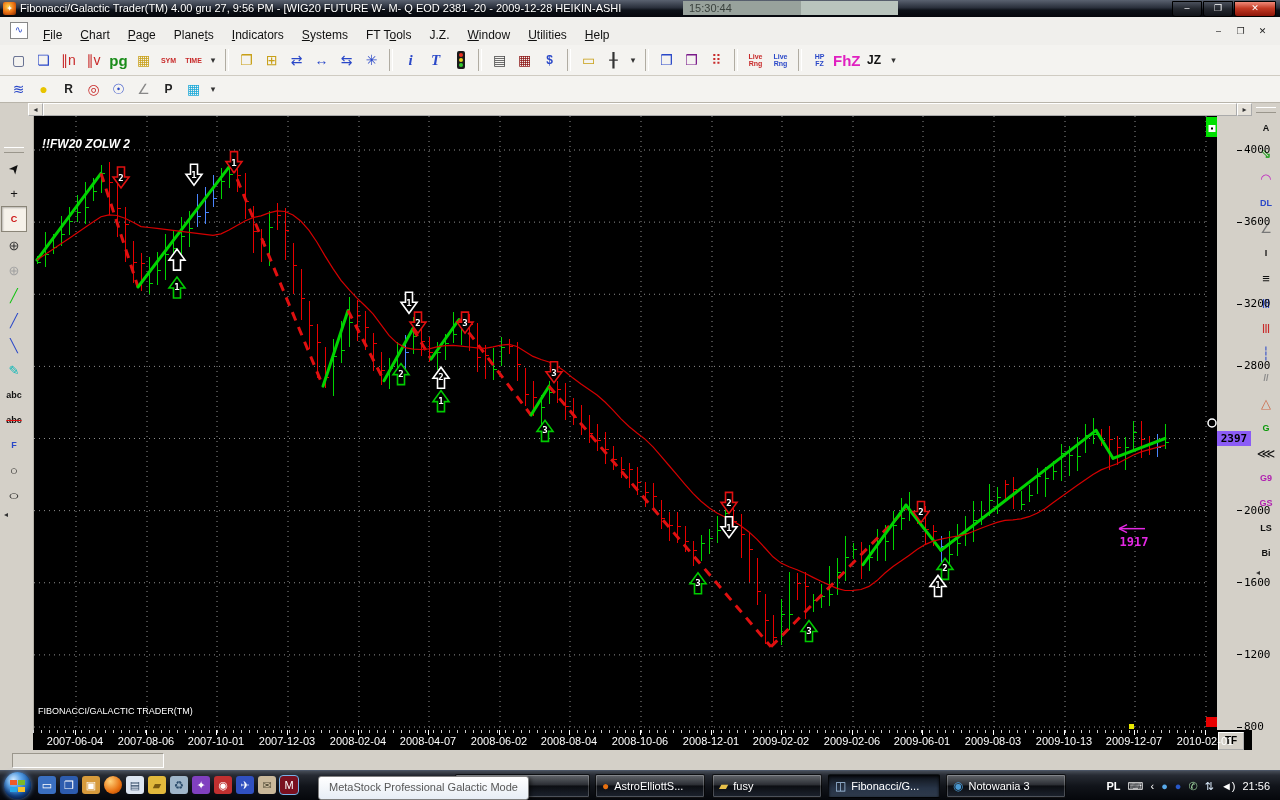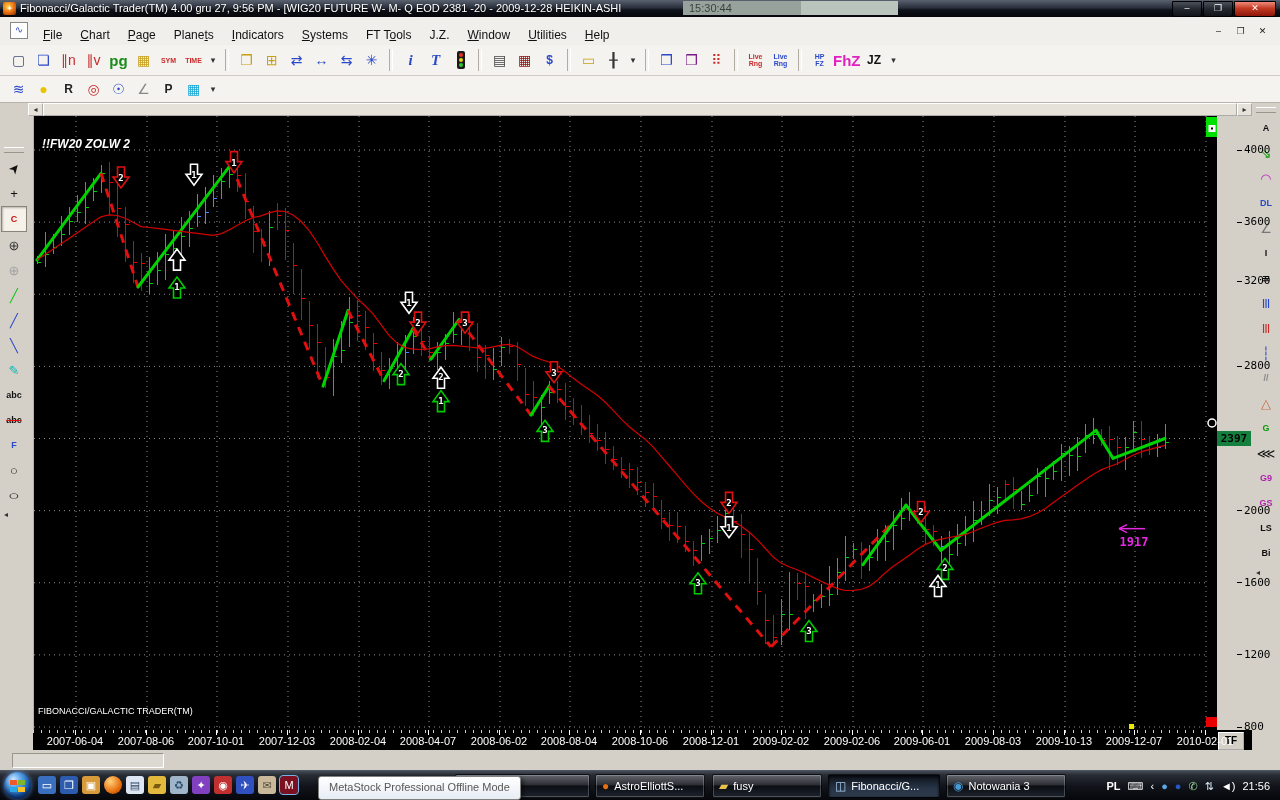--- a/index.html
+++ b/index.html
@@ -47,21 +47,21 @@
   .vbtn.strike{text-decoration:line-through;text-decoration-color:#e01010;}
   
   .hscroll{position:absolute;left:28px;top:103px;width:1224px;height:13px;background:#cfcbc2;display:flex;}
   .sbtn{width:15px;height:13px;background:#e6e2da;border:1px outset #fff;font-size:8px;line-height:11px;text-align:center;color:#333;box-sizing:border-box;}
   .sthumb{flex:1;background:#e6e2da;border:1px outset #fff;box-sizing:border-box;}
   .chartbox{position:absolute;left:33px;top:116px;width:1184px;height:614px;background:#000;border-left:1px solid #b5b1a8;}
   .chartbox svg{display:block;}
   .gutter{position:absolute;left:1217px;top:116px;width:35px;height:620px;background:#d4d0c8;font-family:"DejaVu Sans Mono",monospace;}
   .plabel{position:absolute;left:0;font-size:11px;color:#000;white-space:nowrap;padding-left:20px;}
   .plabel:before{content:"";display:inline-block;width:5px;height:1px;background:#000;vertical-align:middle;margin-right:2px;}
-  .pricetag{position:absolute;left:0;width:34px;height:15px;background:#15803d;color:#000;font:bold 11px "DejaVu Sans Mono",monospace;text-align:center;line-height:15px;}
+  .pricetag{position:absolute;left:0;width:34px;height:15px;background:#8b5cf6;color:#000;font:bold 11px "DejaVu Sans Mono",monospace;text-align:center;line-height:15px;}
   .dateaxis{position:absolute;left:33px;top:730px;width:1219px;height:20px;background:#000;}
   .dateaxis .mticks{position:absolute;left:0;top:0;width:1172px;height:3px;background:repeating-linear-gradient(90deg,#cfcfcf 0 1px,transparent 1px 8px);}
   .dtick{position:absolute;top:0;width:1px;height:5px;background:#fff;}
   .dlabel{position:absolute;top:5px;width:80px;margin-left:-40px;text-align:center;font-size:11px;color:#fff;font-family:"Liberation Sans",sans-serif;}
   .tfbtn{position:absolute;right:8px;top:2px;width:24px;height:16px;background:#d4d0c8;border:1px outset #fff;font:bold 10px "Liberation Sans",sans-serif;text-align:center;line-height:15px;color:#000;}
   .statusstrip{position:absolute;left:0;top:750px;width:1280px;height:20px;background:#d4d0c8;}
   .statusinset{position:absolute;left:12px;top:3px;width:150px;height:13px;background:#dcd9d2;border:1px solid #9a968c;border-bottom-color:#fff;border-right-color:#fff;}
   
   .taskbar{position:absolute;left:0;top:770px;width:1280px;height:30px;background:linear-gradient(180deg,#454b55 0%,#272b33 14%,#11141a 50%,#04060a 100%);border-top:1px solid rgba(160,180,210,.45);}
   .orb{position:absolute;left:4px;top:1px;width:27px;height:27px;border-radius:50%;background:radial-gradient(circle at 35% 28%,#cfe8ff 0%,#5aa2e8 30%,#1a5fb0 62%,#0a2f60 100%);box-shadow:0 0 5px rgba(110,170,255,.7),inset 0 -3px 5px rgba(0,0,30,.6);}
@@ -626,21 +626,21 @@
         <circle cx="1178" cy="306.99312499999996" r="4" fill="none" stroke="#fff" stroke-width="1.5"></circle>
         <text x="8" y="32" class="sym">!!FW20 ZOLW 2</text>
         <text x="4" y="598" class="wm">FIBONACCI/GALACTIC TRADER(TM)</text>
       </svg>
   </div>
 
   <div class="gutter">
     <div class="pricetag" style="top: 315.041px;">2397</div>
   <div class="plabel" style="top: 27px;">4000</div>
       <div class="plabel" style="top: 99.125px;">3600</div>
-      <div class="plabel" style="top: 158px;">3200</div>
+      <div class="plabel" style="top: 181px;">3200</div>
       <div class="plabel" style="top: 243.375px;">2800</div>
       <div class="plabel" style="top: 387.625px;">2000</div>
       <div class="plabel" style="top: 459.75px;">1600</div>
       <div class="plabel" style="top: 531.875px;">1200</div>
       <div class="plabel" style="top: 604px;">800</div>
     </div>
 
   <div class="dateaxis">
     <div class="mticks"></div>
     <div class="tfbtn">TF</div>
@@ -729,15 +729,15 @@
           <span class="trayicon" style="color: rgb(255, 255, 255);">‹</span>
           <span class="trayicon" style="color: rgb(88, 168, 232);">●</span>
           <span class="trayicon" style="color: rgb(40, 88, 200);">●</span>
           <span class="trayicon" style="color: rgb(159, 212, 159);">✆</span>
           <span class="trayicon" style="color: rgb(216, 232, 248);">⇅</span>
           <span class="trayicon" style="color: rgb(255, 255, 255);">◄)</span>
         </span>
       <span class="clock">21:56</span>
     </div>
   </div>
-  <div class="tooltip">MetaStock Professional Offline Mode</div>
+  <div class="tooltip">MetaStock Professional Galactic Mode</div>
 
 </div>
 
 </body></html>

